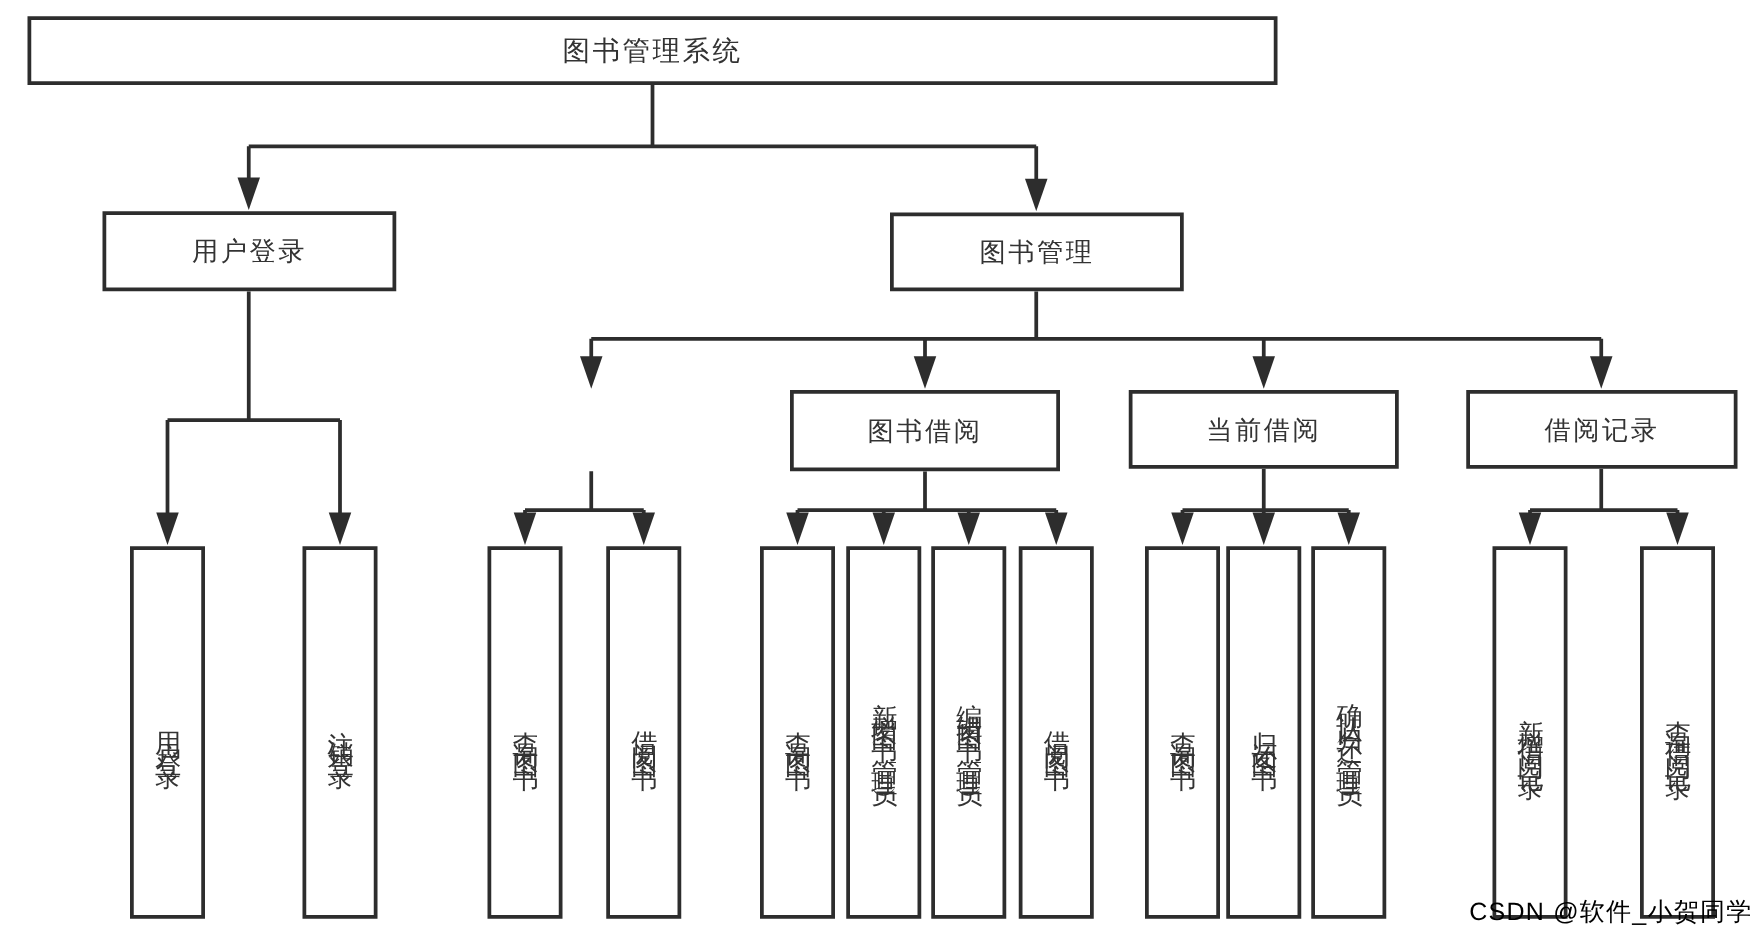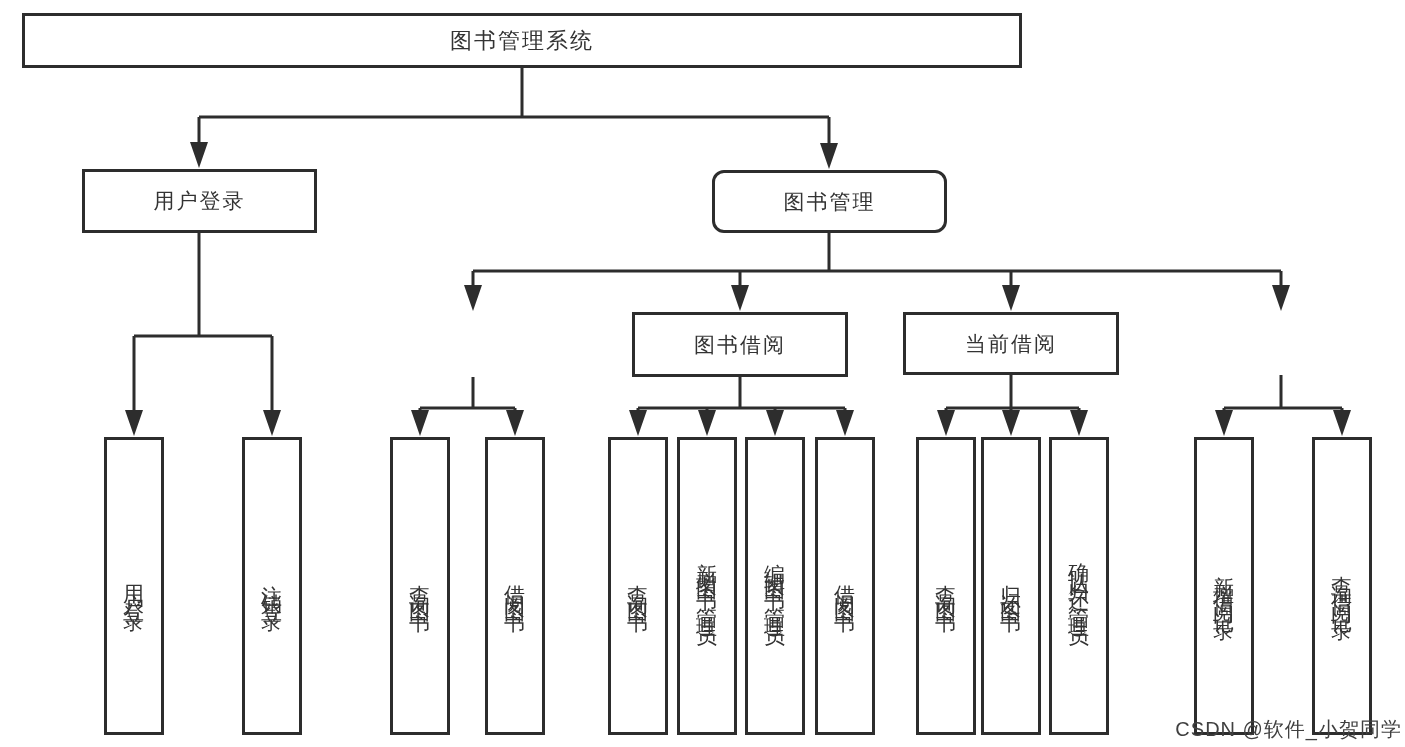--- a/index.html
+++ b/index.html
@@ -51,21 +51,21 @@
   .vbox .vtext {
     writing-mode: vertical-rl;
     letter-spacing: 9px;
     line-height: 1;
   }
   #watermark {
     position: absolute;
     right: 3px;
     bottom: 4px;
     font-size: 20px;
-    color: #404040;
+    color: #000000;
     letter-spacing: 1px;
     z-index: 3;
     white-space: nowrap;
   }
 </style>
 </head>
 <body>
 
 <div id="stage">
 
@@ -99,24 +99,25 @@
       <use href="#arr" transform="translate(1011,436)"></use>
       <use href="#arr" transform="translate(1079,436)"></use>
       <use href="#arr" transform="translate(1224,436)"></use>
       <use href="#arr" transform="translate(1342,436)"></use>
     </g>
   </svg>
 
   <div class="box root" style="left:22px; top:13px; width:1000px; height:55px;">图书管理系统</div>
 
   <div class="box" style="left:82px; top:169px; width:235px; height:64px;">用户登录</div>
-  <div class="box" style="left:712px; top:170px; width:235px; height:63px;border-radius:12px;">图书管理</div>
+  <div class="box" style="left:712px; top:170px; width:235px; height:63px;">图书管理</div>
 
   <div class="box" style="left:903px; top:312px; width:216px; height:63px;">当前借阅</div>
   <div class="box" style="left:632px; top:312px; width:216px; height:65px;">图书借阅</div>
+  <div class="box" style="left:1173px; top:312px; width:217px; height:63px;">借阅记录</div>
 
   <div class="vbox" style="left:104px;">
     <span class="vtext">用户登录</span>
   </div>
   <div class="vbox" style="left:242px;">
     <span class="vtext">注销登录</span>
   </div>
 
   <div class="vbox" style="left:390px;">
     <span class="vtext">查询图书</span>

